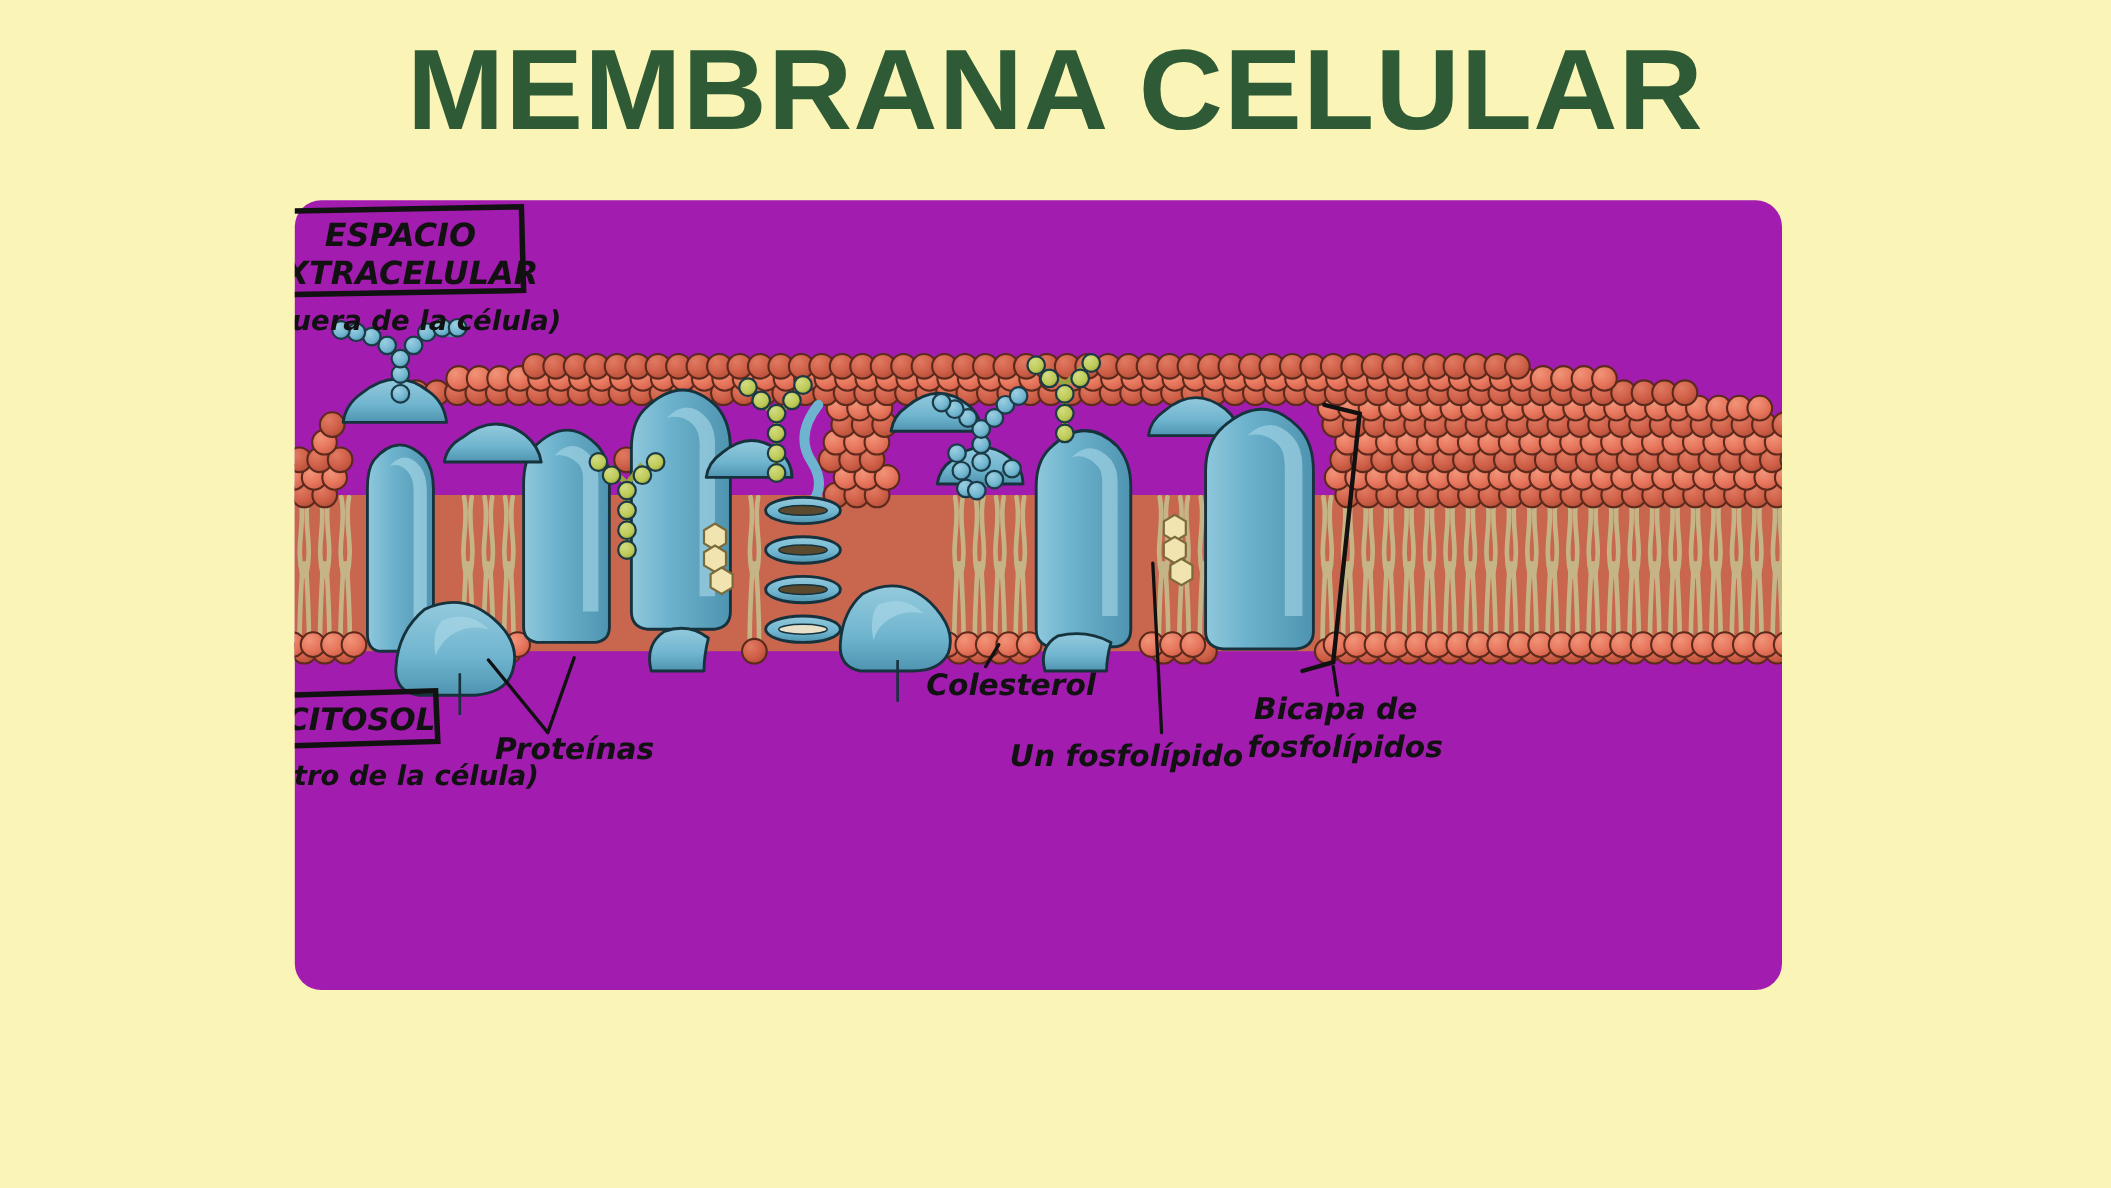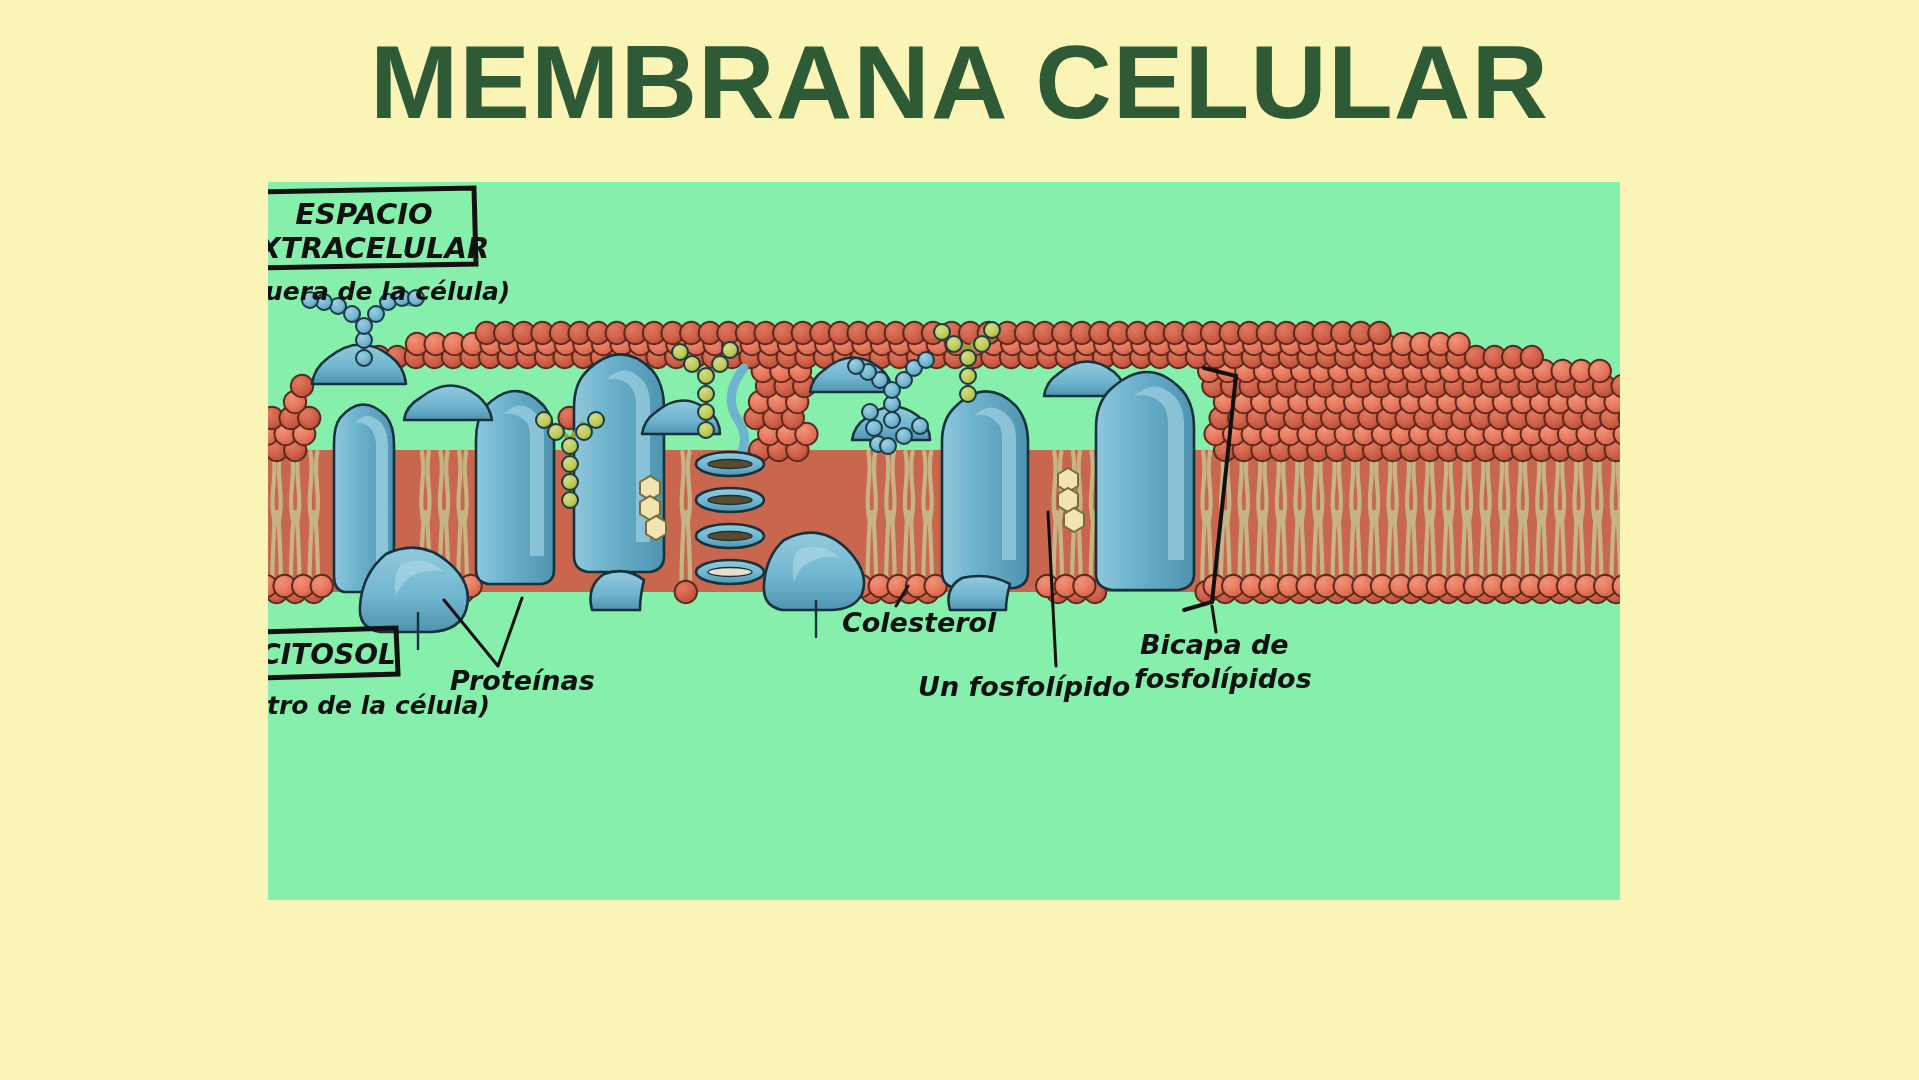--- a/index.html
+++ b/index.html
@@ -19,21 +19,22 @@
     font-size:104px;
     letter-spacing:1px;
     color:#2E5B35;
     line-height:1.05;
     transform:scaleX(1.02);
   }
   #panel{
     position:absolute;
     left:268px;top:182px;
     width:1352px;height:718px;
-    background:#86efac;
+    background:#a21caf;
+    border-radius:24px;
   }
   #diagram{
     position:absolute;
     left:0;top:0;
     width:1352px;height:718px;
   }
   .hand{
     font-family:"DejaVu Sans",sans-serif;
   }
 </style>

